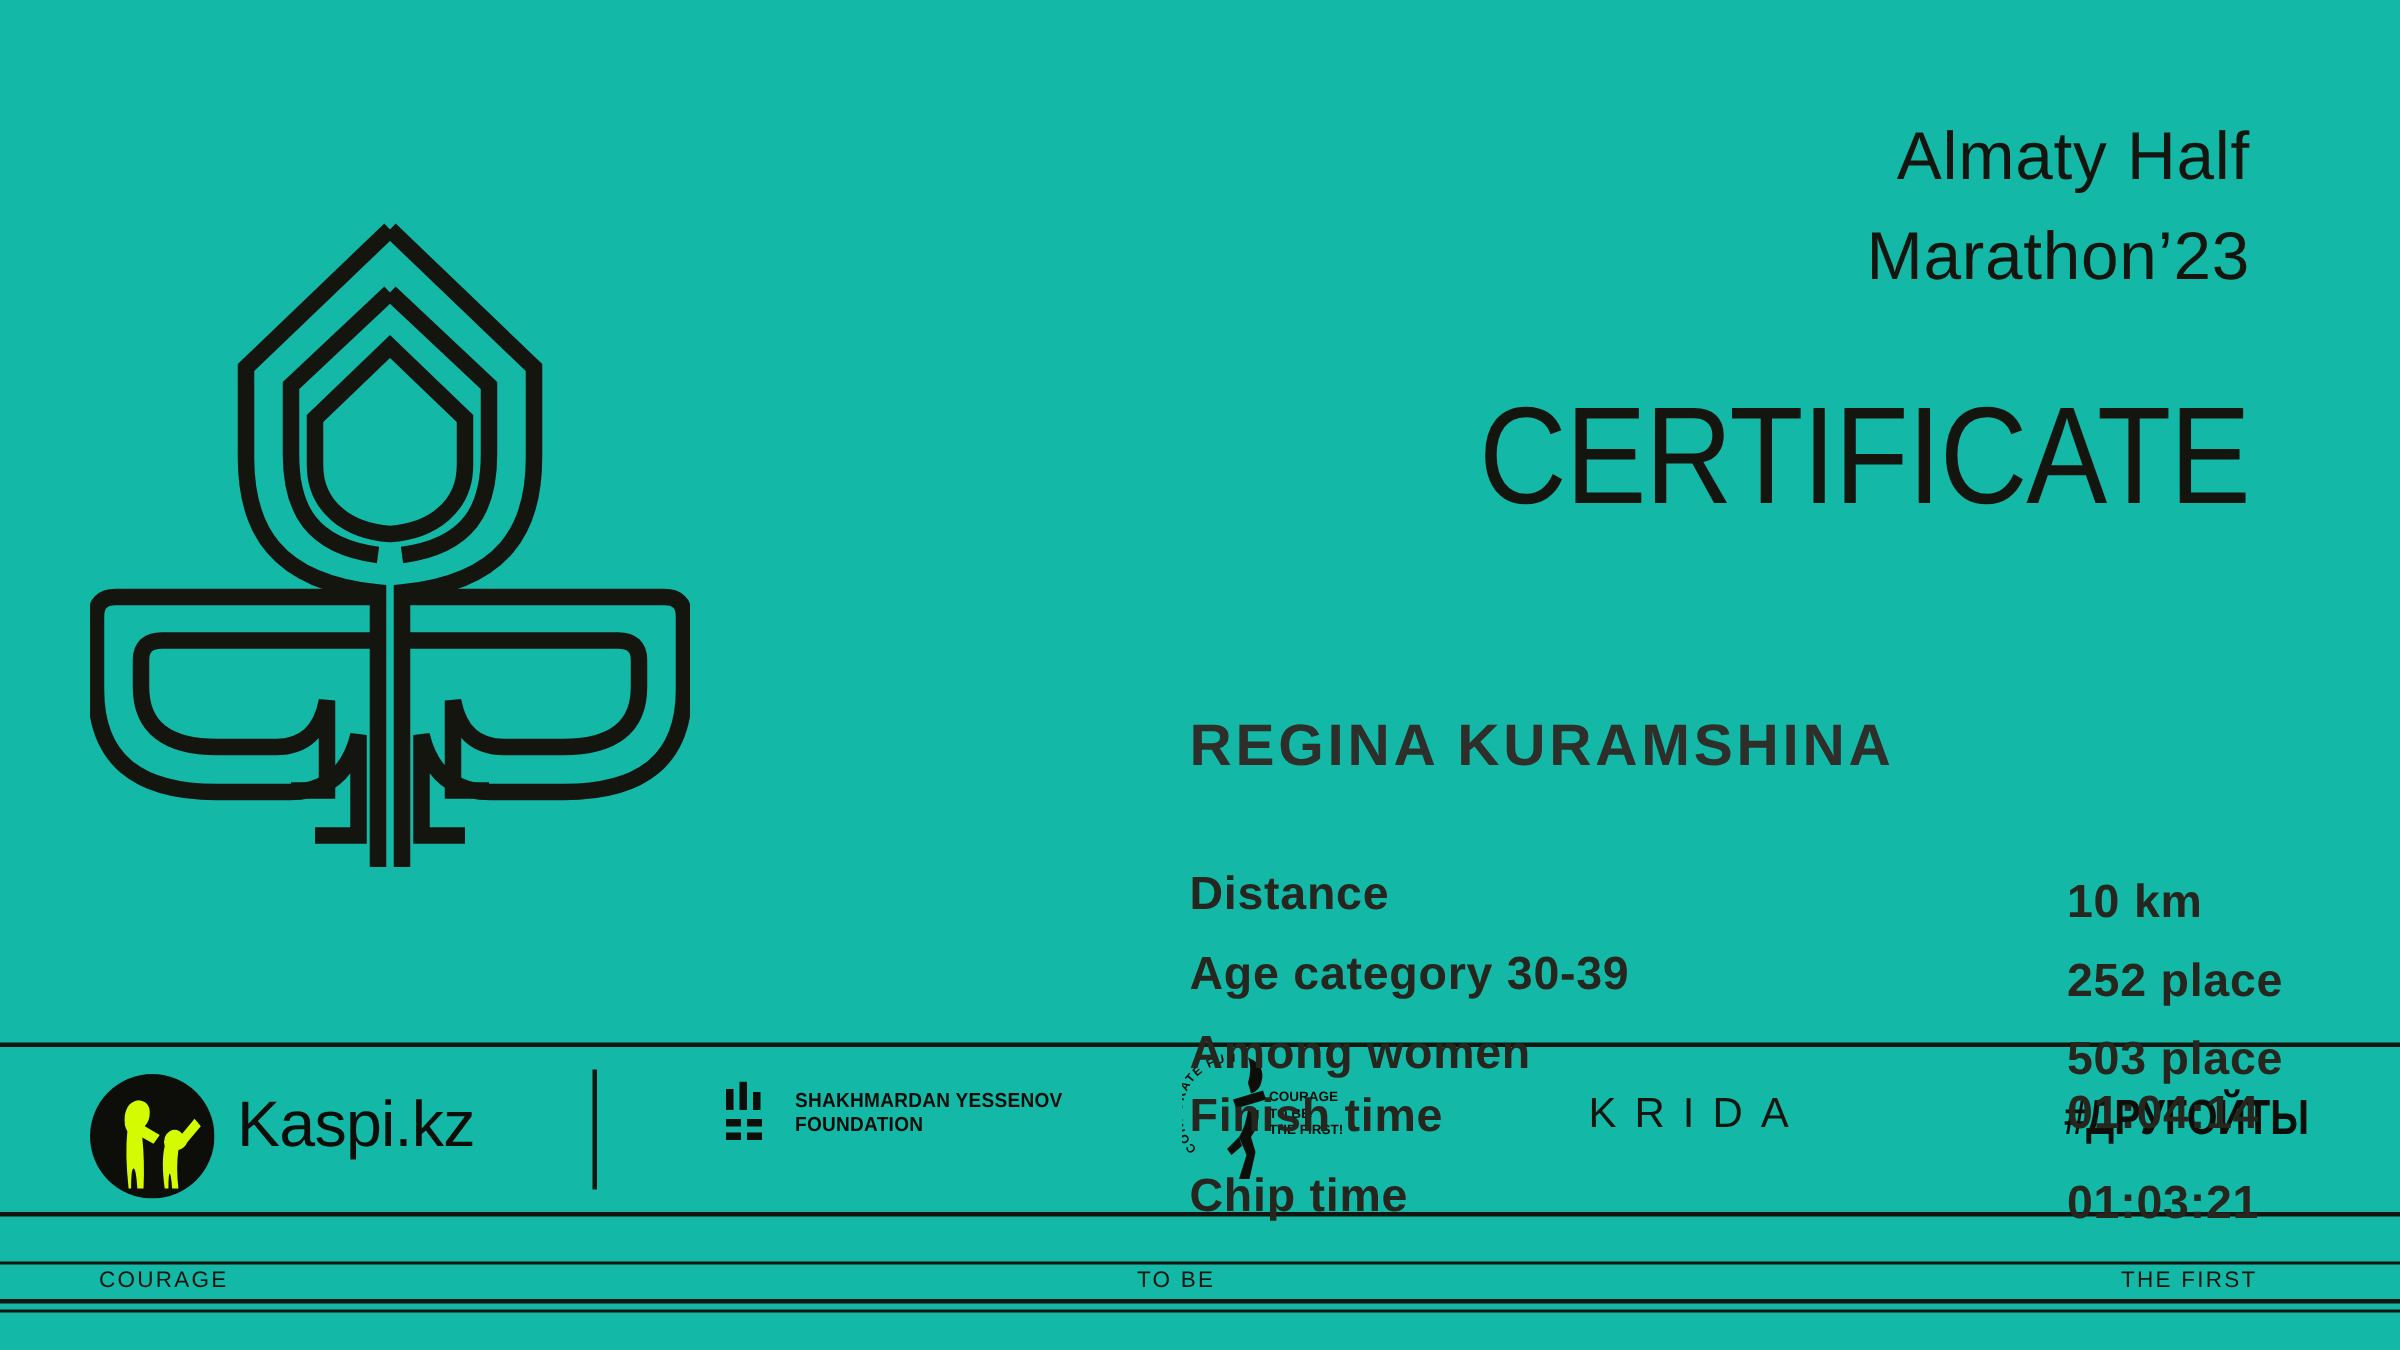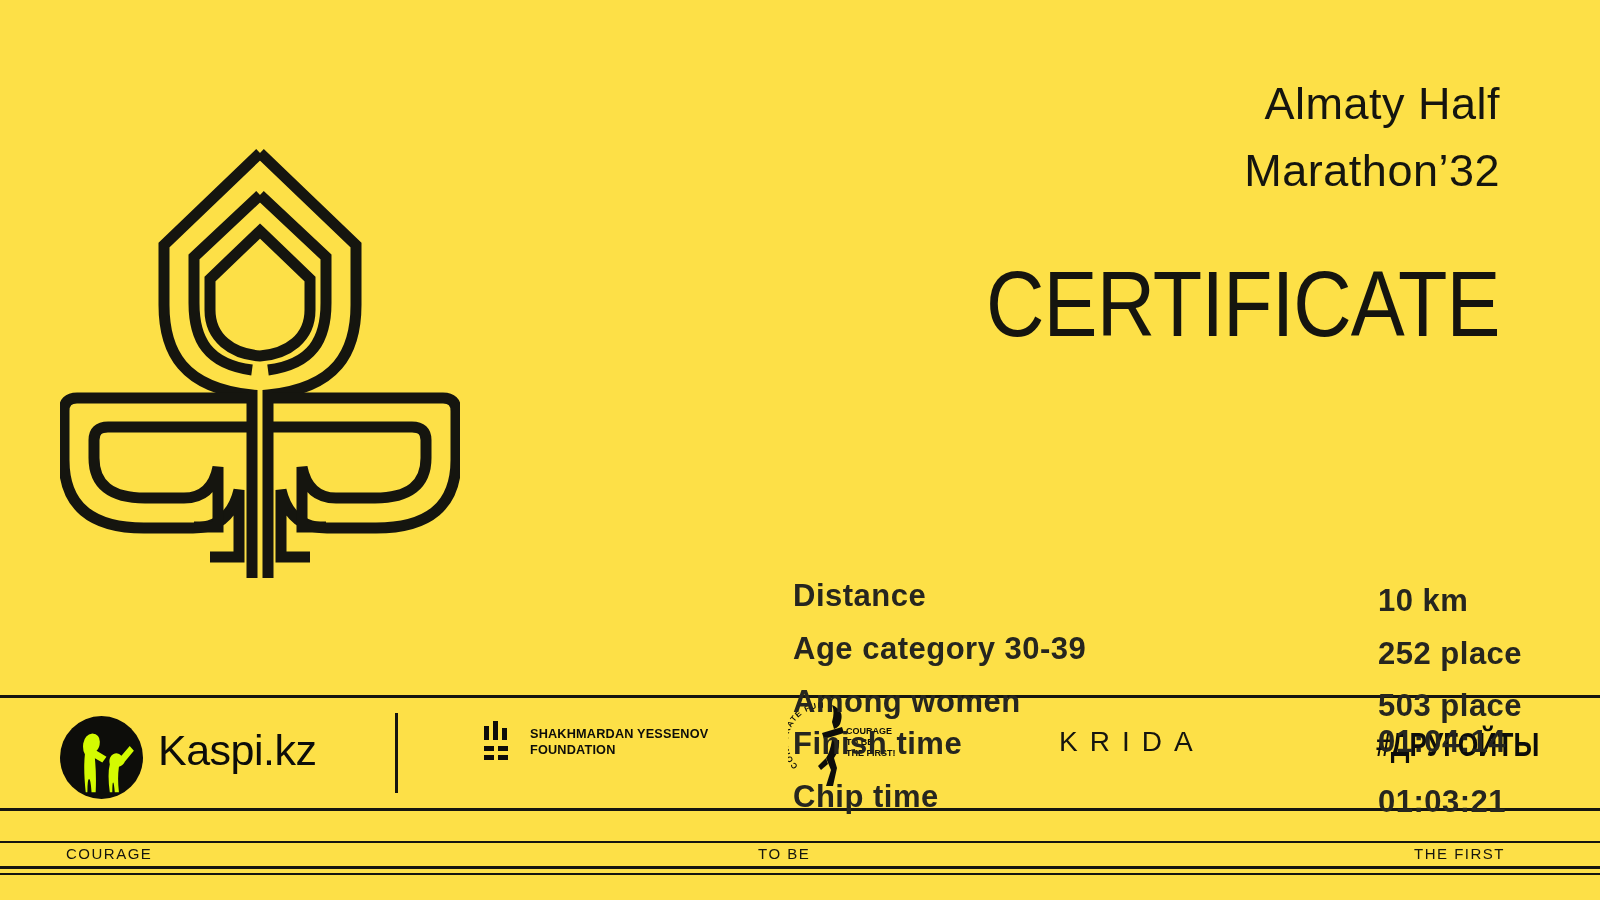--- a/index.html
+++ b/index.html
@@ -1,17 +1,17 @@
 <!DOCTYPE html>
 <html><head>
 <meta charset="utf-8">
 <style>
   html,body{margin:0;padding:0;}
   body{width:1600px;height:900px;font-family:"Liberation Sans",sans-serif;}
-  #cert{position:relative;width:1600px;height:900px;background:#fde047;overflow:hidden;color:#15150F;}
+  #cert{position:relative;width:1600px;height:900px;background:#14b8a6;overflow:hidden;color:#15150F;}
 
   .abs{position:absolute;}
 
   
   .title{right:100px;top:70px;text-align:right;font-size:45px;line-height:67px;font-weight:500;letter-spacing:.5px;color:#15150F;}
   .certificate{right:100px;top:252px;font-size:92px;font-weight:500;letter-spacing:-1px;transform:scaleX(.88);transform-origin:right center;white-space:nowrap;color:#15150F;}
 
   
   .runner-name{left:793px;top:476px;font-size:39px;font-weight:700;letter-spacing:2.5px;color:#2E2E2A;white-space:nowrap;}
   .stat-label{left:793px;font-size:31px;font-weight:700;letter-spacing:.5px;color:#26261F;white-space:nowrap;z-index:5;}
@@ -49,25 +49,26 @@
       <path d="M212 253 H383 Q396 253 396 266 V315 Q396 383 316 383 H267 Q230 383 221 345 V412 H250"></path>
       <path d="M212 282 H352 Q366 282 366 295 V313 Q366 353 315 353 H276 Q248 353 242 322 V382 H266"></path>
 
       <path d="M188 253 H17 Q4 253 4 266 V315 Q4 383 84 383 H133 Q170 383 179 345 V412 H150"></path>
       <path d="M188 282 H48 Q34 282 34 295 V313 Q34 353 85 353 H124 Q152 353 158 322 V382 H134"></path>
     </g>
   </svg>
 
   <div class="abs title">
     <div>Almaty Half</div>
-    <div>Marathon’32</div>
+    <div>Marathon’23</div>
   </div>
 
   <div class="abs certificate">CERTIFICATE</div>
 
+  <div class="abs runner-name">REGINA KURAMSHINA</div>
 
   <div class="abs stat-label" style="top:578px;">Distance</div>
   <div class="abs stat-value" style="top:583px;">10 km</div>
 
   <div class="abs stat-label" style="top:631px;">Age category 30-39</div>
   <div class="abs stat-value" style="top:636px;">252 place</div>
 
   <div class="abs stat-label" style="top:684px;">Among women</div>
   <div class="abs stat-value" style="top:688px;">503 place</div>
 

